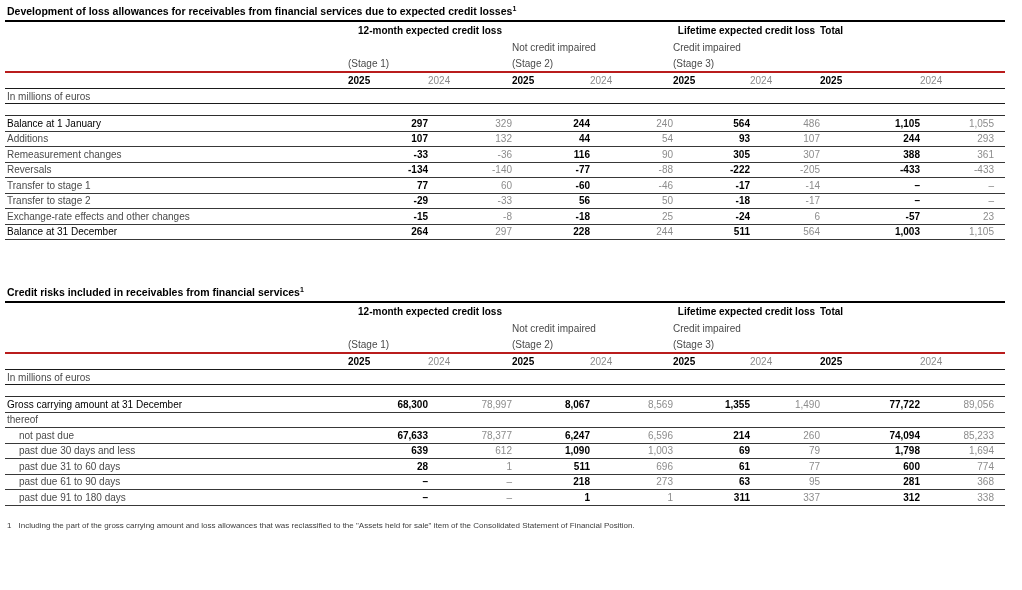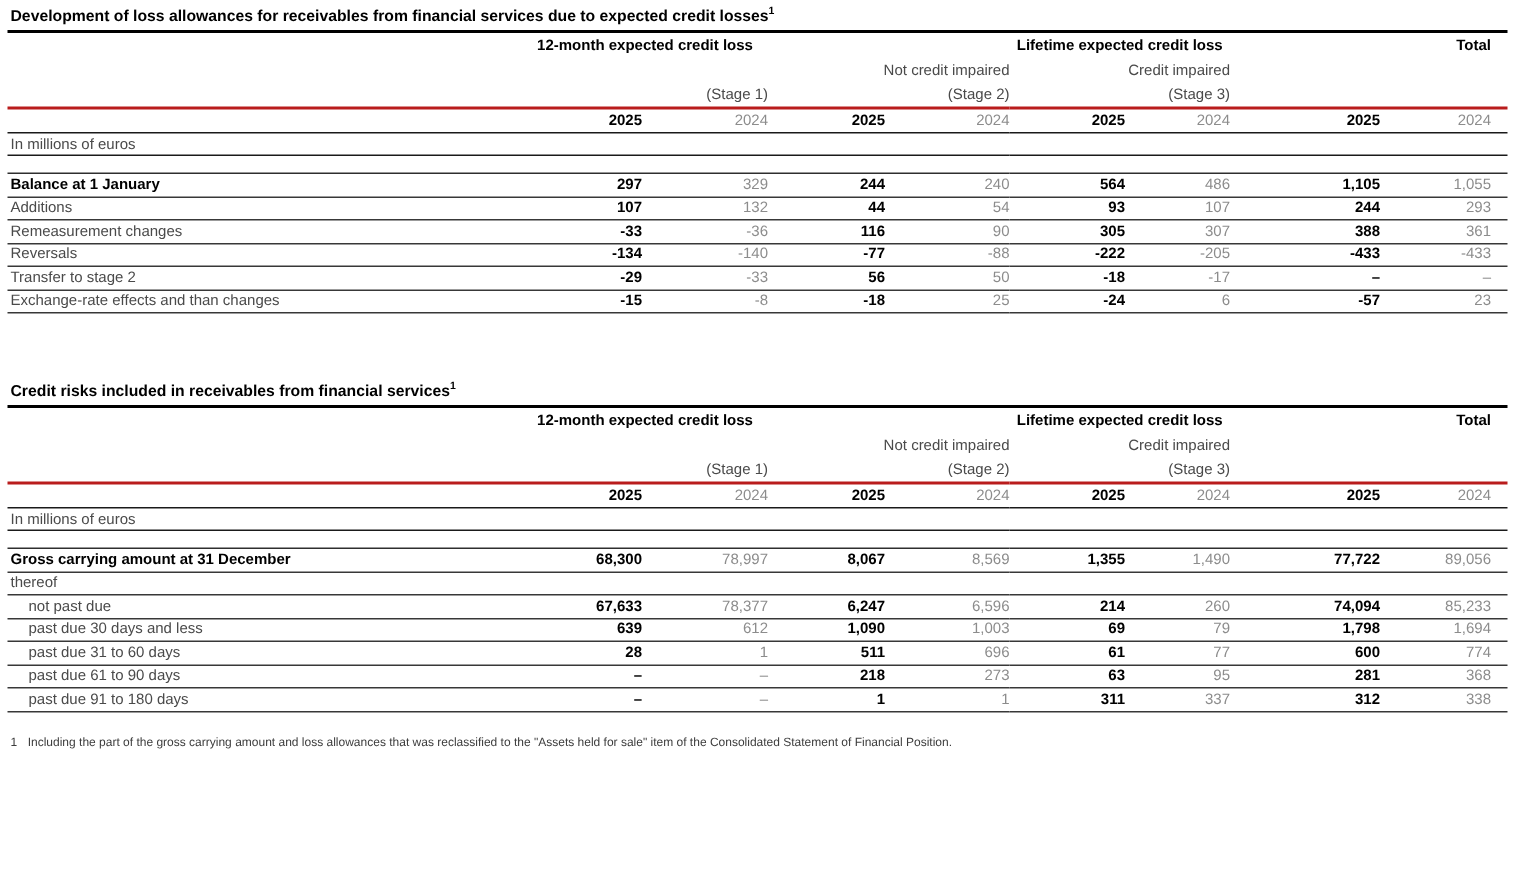--- a/index.html
+++ b/index.html
@@ -21,36 +21,36 @@
     border-collapse:collapse;table-layout:fixed;width:1000px;
     font-size:10px;
   }
   table.fin td{padding:0;vertical-align:middle;white-space:nowrap;overflow:visible;}
   table.fin td:last-child{padding-right:11px;}
 
   
   tr.h-group td{height:17px;font-weight:bold;color:#000;}
   tr.h-sub td{height:16px;color:#4a4a4a;}
   tr.h-stage td{height:16px;color:#4a4a4a;border-bottom:2px solid #b91c1c;}
-  tr.h-years td{height:15px;text-align:right;border-bottom:1px solid #1a1a1a;}
+  tr.h-years td{height:15px;text-align:left;border-bottom:1px solid #1a1a1a;}
   tr.h-units td{height:14px;color:#4a4a4a;padding-left:2px;border-bottom:1px solid #1a1a1a;margin-top:24px;}
   tr.spacer-row td{height:11px;border-bottom:1px solid #2e2e2e;}
 
   .center{text-align:center;}
-  .right{text-align:right;}
+  .right{}
   .y2025{font-weight:bold;color:#000;}
   .y2024{color:#8c8c8c;font-weight:normal;}
 
   
   tbody td{height:14.5px;border-bottom:1px solid #383838;}
   tbody td.lbl{color:#4a4a4a;padding-left:2px;text-align:left;}
   tbody td.num{text-align:right;}
   tbody td.v2025{font-weight:bold;color:#000;}
   tbody td.v2024{color:#8c8c8c;}
-  tr.bold-row td.lbl{font-weight:bold;color:#000;}
+  tr.bold-row td.lbl{font-weight:normal;color:#000;}
   tr.indent-row td.lbl{padding-left:14px;}
 
   .section-2{margin-top:44px;}
 
   .footnote{
     margin:15px 0 0 2px;font-size:8px;color:#3c3c3c;
     display:flex;gap:7px;white-space:nowrap;
   }
 </style>
 </head>
@@ -153,40 +153,62 @@
             <td class="num v2025">-134</td>
             <td class="num v2024">-140</td>
             <td class="num v2025">-77</td>
             <td class="num v2024">-88</td>
             <td class="num v2025">-222</td>
             <td class="num v2024">-205</td>
             <td class="num v2025">-433</td>
             <td class="num v2024">-433</td>
           </tr>
           <tr>
+            <td class="lbl">Transfer to stage 1</td>
+            <td class="num v2025">77</td>
+            <td class="num v2024">60</td>
+            <td class="num v2025">-60</td>
+            <td class="num v2024">-46</td>
+            <td class="num v2025">-17</td>
+            <td class="num v2024">-14</td>
+            <td class="num v2025">–</td>
+            <td class="num v2024">–</td>
+          </tr>
+          <tr>
             <td class="lbl">Transfer to stage 2</td>
             <td class="num v2025">-29</td>
             <td class="num v2024">-33</td>
             <td class="num v2025">56</td>
             <td class="num v2024">50</td>
             <td class="num v2025">-18</td>
             <td class="num v2024">-17</td>
             <td class="num v2025">–</td>
             <td class="num v2024">–</td>
           </tr>
           <tr>
-            <td class="lbl">Exchange-rate effects and than changes</td>
+            <td class="lbl">Exchange-rate effects and other changes</td>
             <td class="num v2025">-15</td>
             <td class="num v2024">-8</td>
             <td class="num v2025">-18</td>
             <td class="num v2024">25</td>
             <td class="num v2025">-24</td>
             <td class="num v2024">6</td>
             <td class="num v2025">-57</td>
             <td class="num v2024">23</td>
+          </tr>
+          <tr class="bold-row">
+            <td class="lbl">Balance at 31 December</td>
+            <td class="num v2025">264</td>
+            <td class="num v2024">297</td>
+            <td class="num v2025">228</td>
+            <td class="num v2024">244</td>
+            <td class="num v2025">511</td>
+            <td class="num v2024">564</td>
+            <td class="num v2025">1,003</td>
+            <td class="num v2024">1,105</td>
           </tr>
         </tbody>
     </table>
   </section>
 
   <section class="section-2">
     <div class="tbl-title">
       <span>Credit risks included in receivables from financial services</span><sup>1</sup>
     </div>
     <table class="fin">

